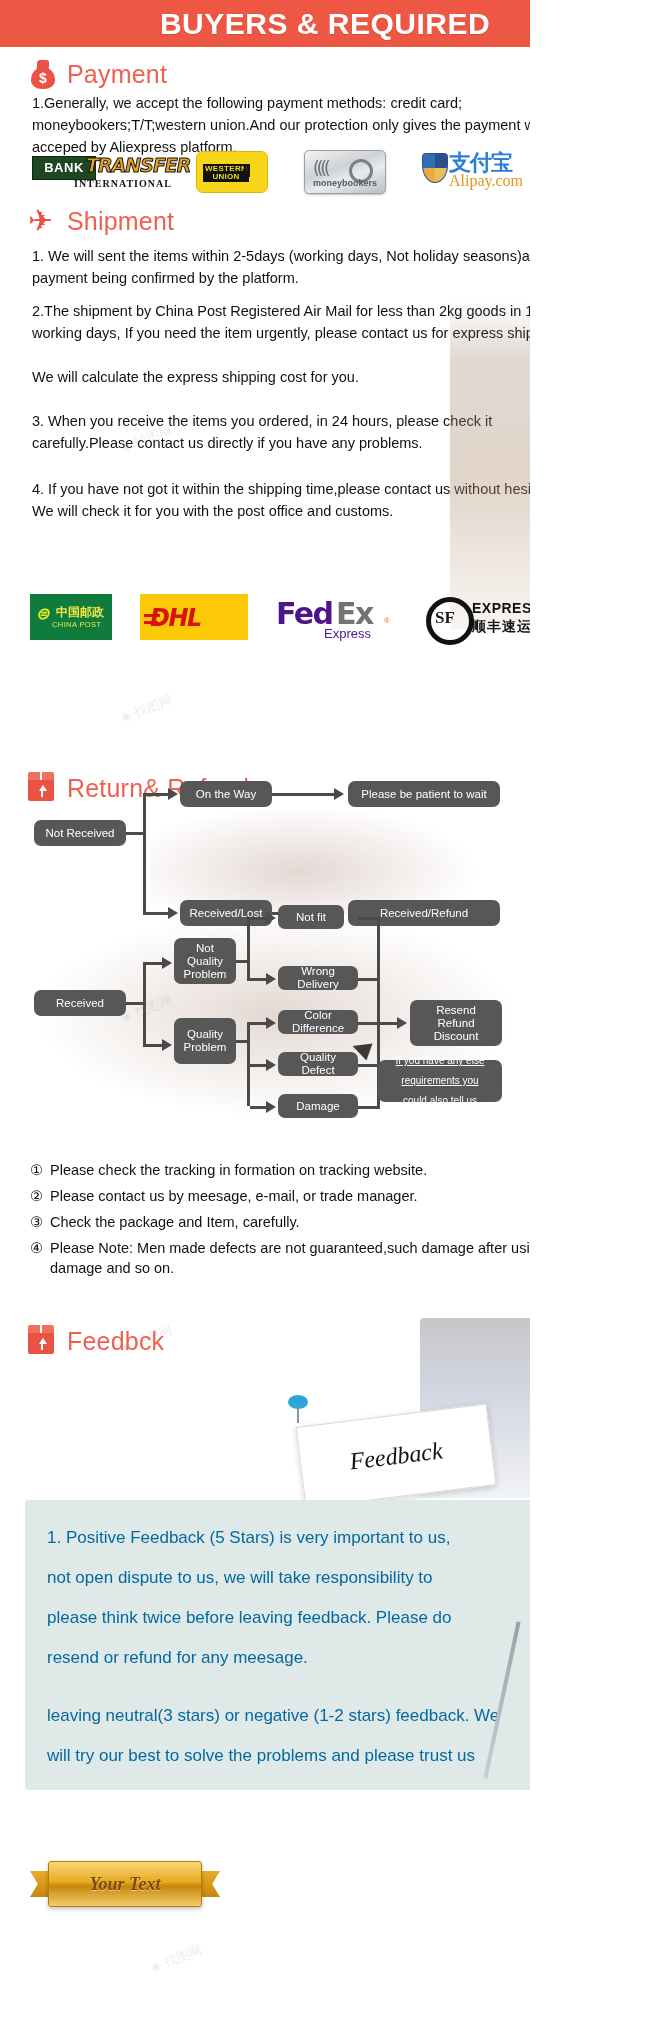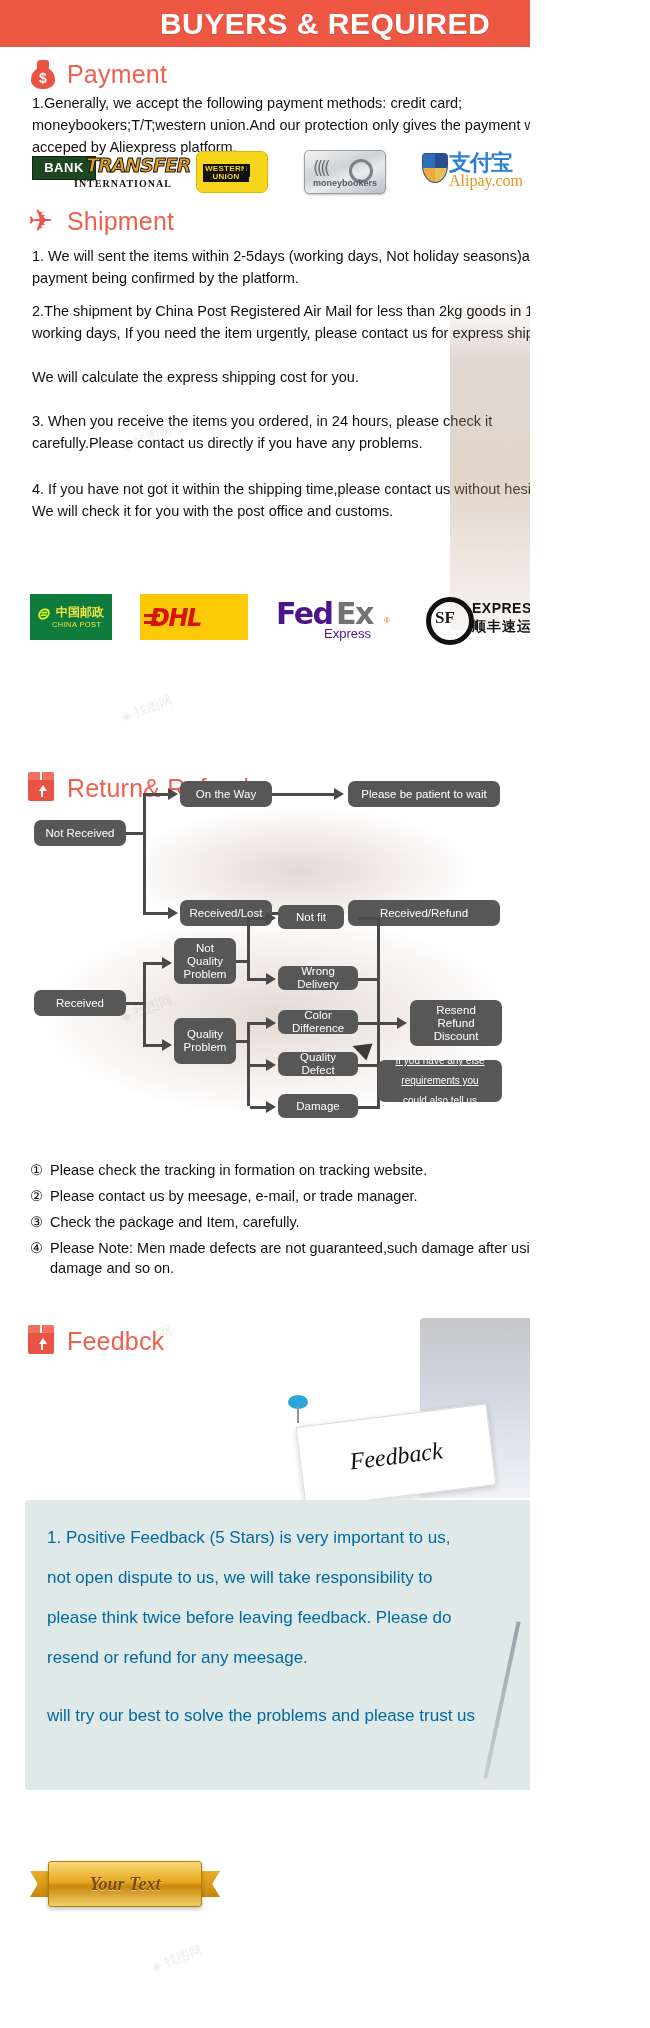--- a/index.html
+++ b/index.html
@@ -413,20 +413,21 @@
     <span>Feedback</span>
   </div>
 
   <div class="fb-panel">
     <div class="fb-text">
       <div>1. Positive Feedback (5 Stars) is very important to us,</div>
       <div>not open dispute to us,   we will take responsibility to</div>
       <div>please think twice before leaving feedback. Please do</div>
       <div>resend or refund for any meesage.</div>
       <div style="height:18px;"></div>
+      <div>leaving neutral(3 stars) or negative (1-2 stars) feedback. We</div>
       <div>will try our best to solve the problems and please trust us</div>
     </div>
   </div>
 
   <div style="position:absolute;left:500px;top:1620px;width:4px;height:160px;
        background:linear-gradient(180deg,#9aa0a6,#c9ced3);transform:rotate(12deg);"></div>
 
   <div class="ribbon">
     <span class="tail-l"></span>
       <span class="tail-r"></span>

